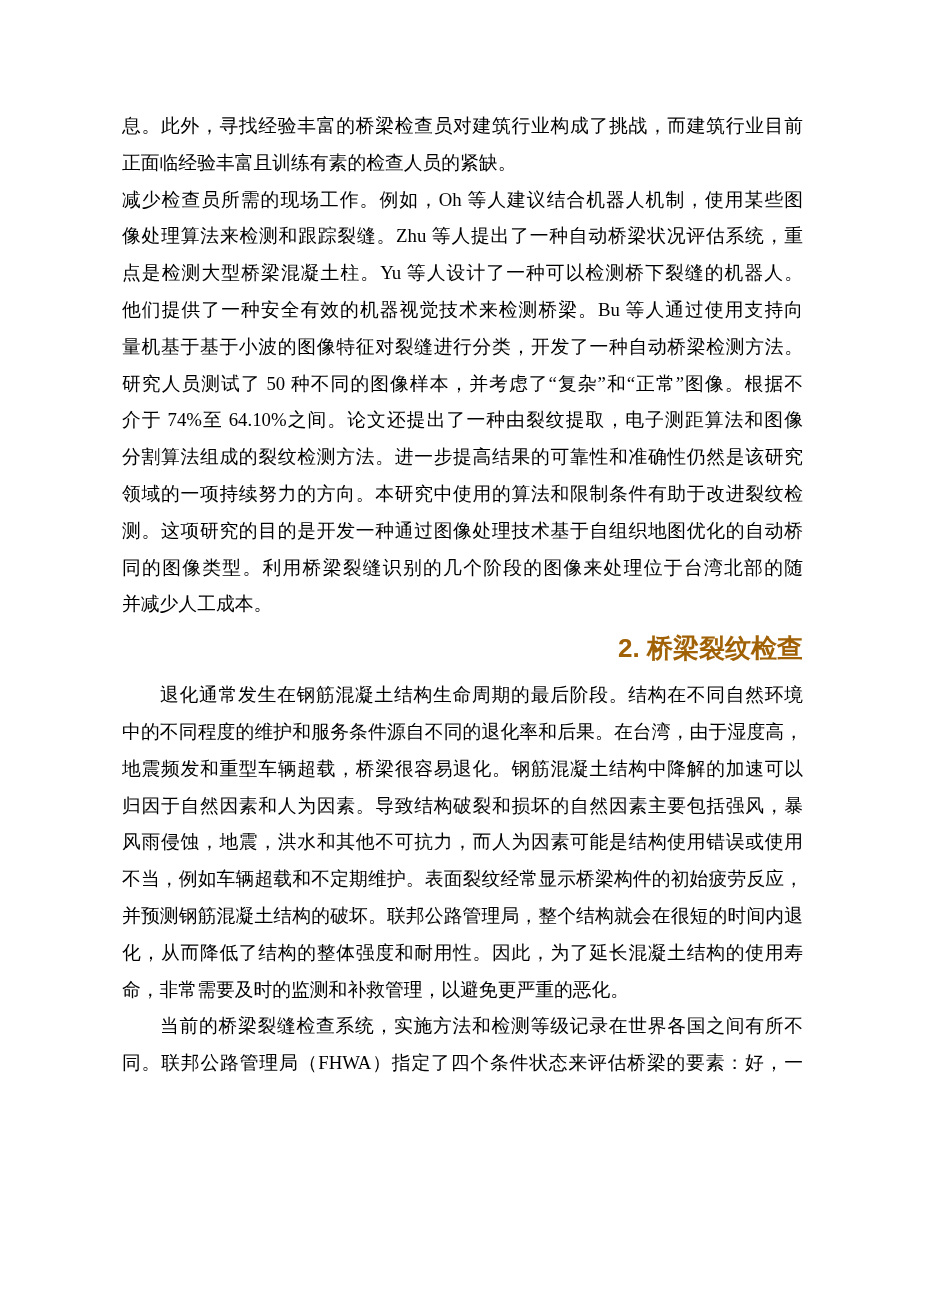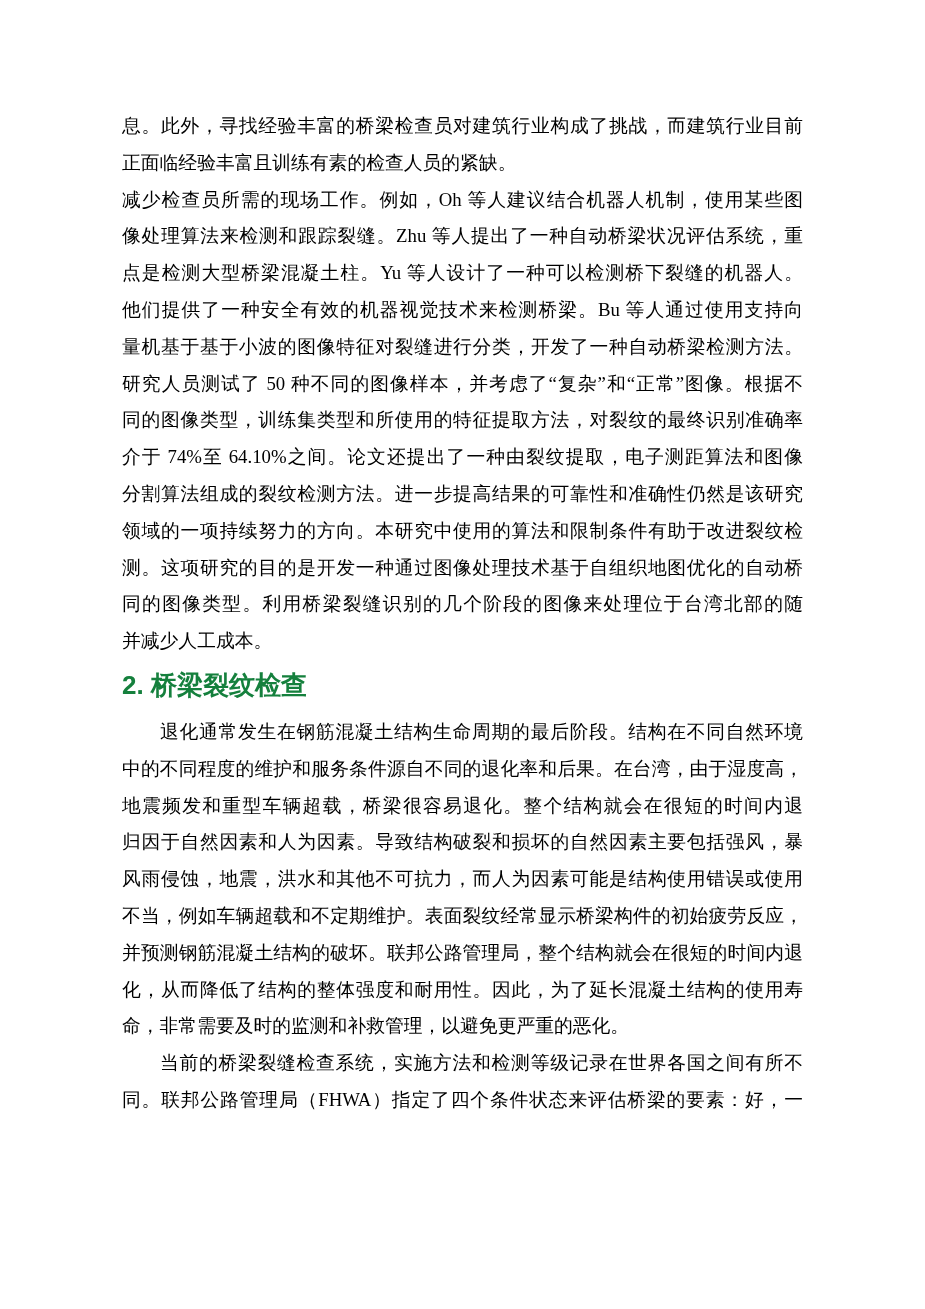--- a/index.html
+++ b/index.html
@@ -39,59 +39,58 @@
     text-align-last: left;
   }
   .line.indent {
     text-indent: 38px;
   }
   .heading {
     font-family: "Liberation Sans", sans-serif;
     font-weight: bold;
     font-size: 26px;
     line-height: 38px;
-    text-align: left;
+    text-align: right;
     margin-top: 6px;
     margin-bottom: 10px;
-    color: #15803d;
+    color: #a16207;
   }
 </style>
 </head>
 <body>
 
 <div class="page">
   <div class="textblock">
 
     <div class="para">
       <div class="line">息。此外，寻找经验丰富的桥梁检查员对建筑行业构成了挑战，而建筑行业目前</div>
       <div class="line last">正面临经验丰富且训练有素的检查人员的紧缺。</div>
     </div>
 
     <div class="para">
       <div class="line">减少检查员所需的现场工作。例如，Oh 等人建议结合机器人机制，使用某些图</div>
       <div class="line">像处理算法来检测和跟踪裂缝。Zhu 等人提出了一种自动桥梁状况评估系统，重</div>
       <div class="line">点是检测大型桥梁混凝土柱。Yu 等人设计了一种可以检测桥下裂缝的机器人。</div>
       <div class="line">他们提供了一种安全有效的机器视觉技术来检测桥梁。Bu 等人通过使用支持向</div>
       <div class="line">量机基于基于小波的图像特征对裂缝进行分类，开发了一种自动桥梁检测方法。</div>
       <div class="line">研究人员测试了 50 种不同的图像样本，并考虑了“复杂”和“正常”图像。根据不</div>
-      <div class="line">同的图像类型，训练集类型和所使用的特征提取方法，对裂纹的最终识别准确率</div>
       <div class="line">介于 74%至 64.10%之间。论文还提出了一种由裂纹提取，电子测距算法和图像</div>
       <div class="line">分割算法组成的裂纹检测方法。进一步提高结果的可靠性和准确性仍然是该研究</div>
       <div class="line">领域的一项持续努力的方向。本研究中使用的算法和限制条件有助于改进裂纹检</div>
       <div class="line">测。这项研究的目的是开发一种通过图像处理技术基于自组织地图优化的自动桥</div>
       <div class="line">同的图像类型。利用桥梁裂缝识别的几个阶段的图像来处理位于台湾北部的随</div>
       <div class="line last">并减少人工成本。</div>
     </div>
 
     <div class="heading">2. 桥梁裂纹检查</div>
 
     <div class="para">
       <div class="line indent">退化通常发生在钢筋混凝土结构生命周期的最后阶段。结构在不同自然环境</div>
       <div class="line">中的不同程度的维护和服务条件源自不同的退化率和后果。在台湾，由于湿度高，</div>
-      <div class="line">地震频发和重型车辆超载，桥梁很容易退化。整个结构就会在很短的时间内退</div>
+      <div class="line">地震频发和重型车辆超载，桥梁很容易退化。钢筋混凝土结构中降解的加速可以</div>
       <div class="line">归因于自然因素和人为因素。导致结构破裂和损坏的自然因素主要包括强风，暴</div>
       <div class="line">风雨侵蚀，地震，洪水和其他不可抗力，而人为因素可能是结构使用错误或使用</div>
       <div class="line">不当，例如车辆超载和不定期维护。表面裂纹经常显示桥梁构件的初始疲劳反应，</div>
       <div class="line">并预测钢筋混凝土结构的破坏。联邦公路管理局，整个结构就会在很短的时间内退</div>
       <div class="line">化，从而降低了结构的整体强度和耐用性。因此，为了延长混凝土结构的使用寿</div>
       <div class="line last">命，非常需要及时的监测和补救管理，以避免更严重的恶化。</div>
     </div>
 
     <div class="para">
       <div class="line indent">当前的桥梁裂缝检查系统，实施方法和检测等级记录在世界各国之间有所不</div>

